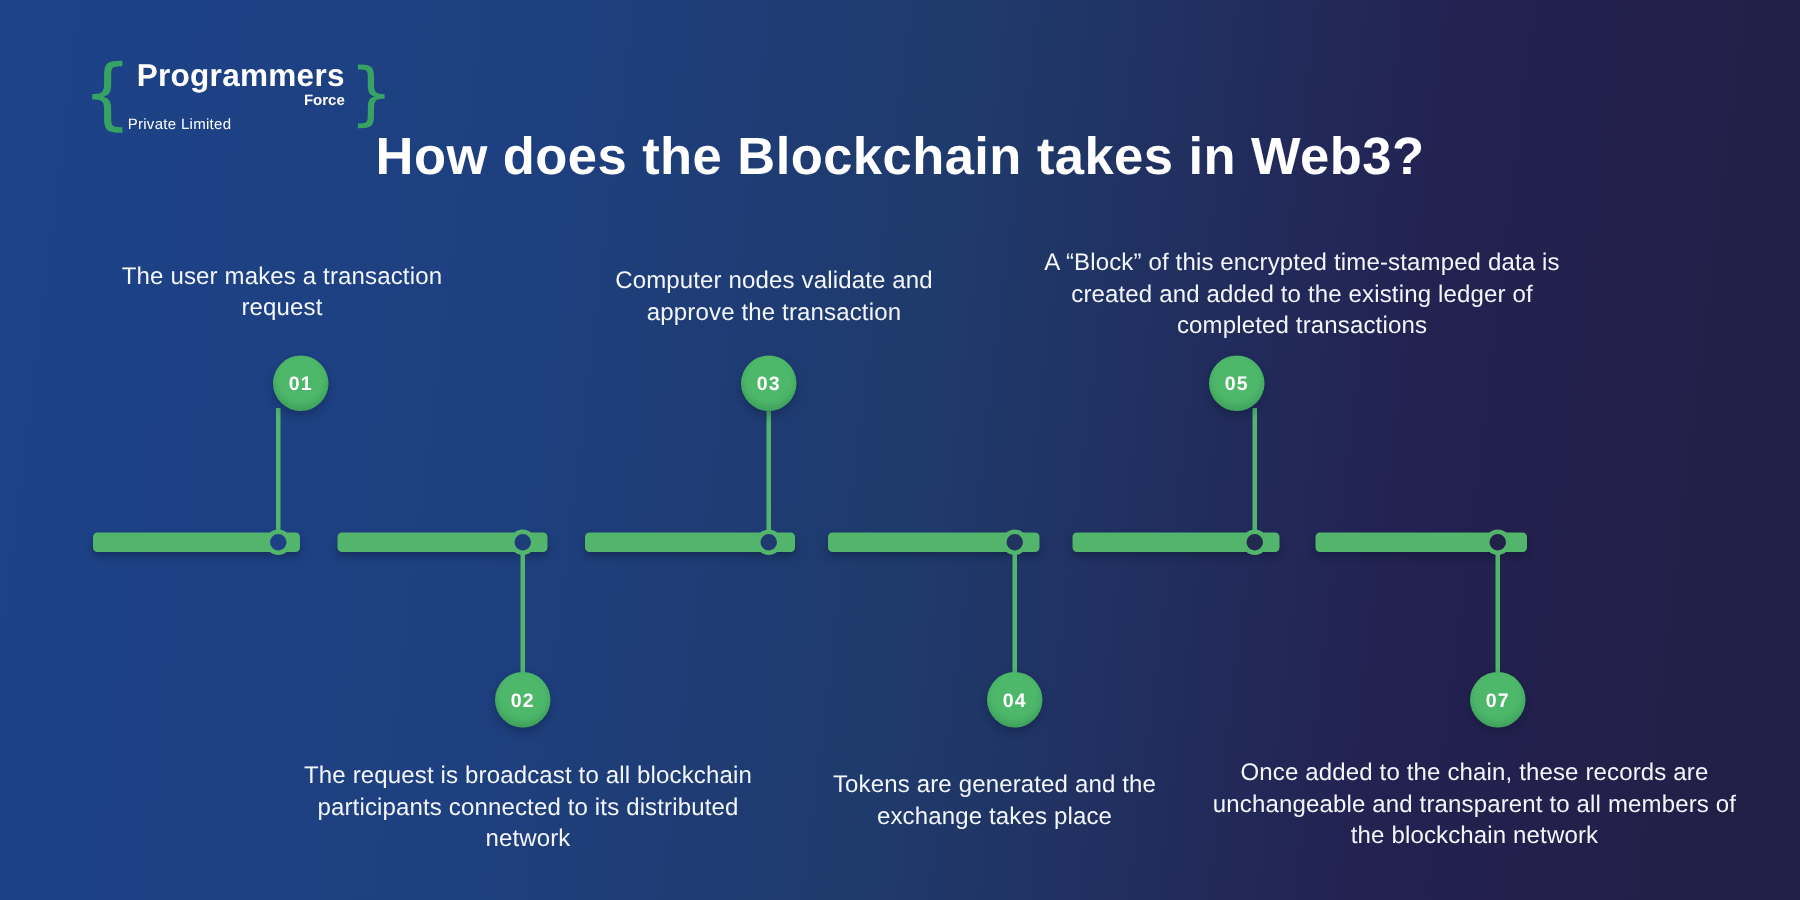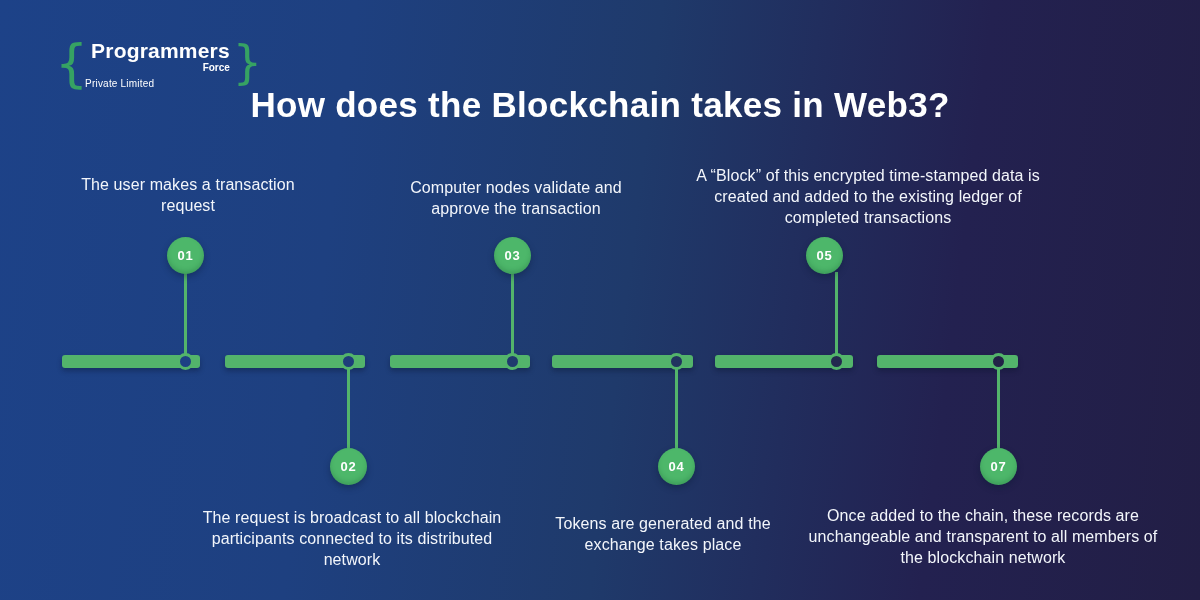--- a/index.html
+++ b/index.html
@@ -125,21 +125,21 @@
     font-weight: 700;
     letter-spacing: 0.8px;
     display: flex;
     align-items: center;
     justify-content: center;
     box-shadow: 0 3px 6px rgba(10, 22, 48, 0.35),
                 inset 0 -3px 4px rgba(24, 92, 52, 0.25);
   }
   .badge.up   { top: 237px; }
   .badge.down { top: 448px; }
-  .bd-1 { left: 167px; }
+  .bd-1 { left: 182px; }
   .bd-2 { left: 330px; }
   .bd-3 { left: 494px; }
   .bd-4 { left: 658px; }
   .bd-5 { left: 806px; }
   .bd-6 { left: 980px; }
 
   .desc {
     position: absolute;
     color: #f3f6fb;
     font-size: 16px;

